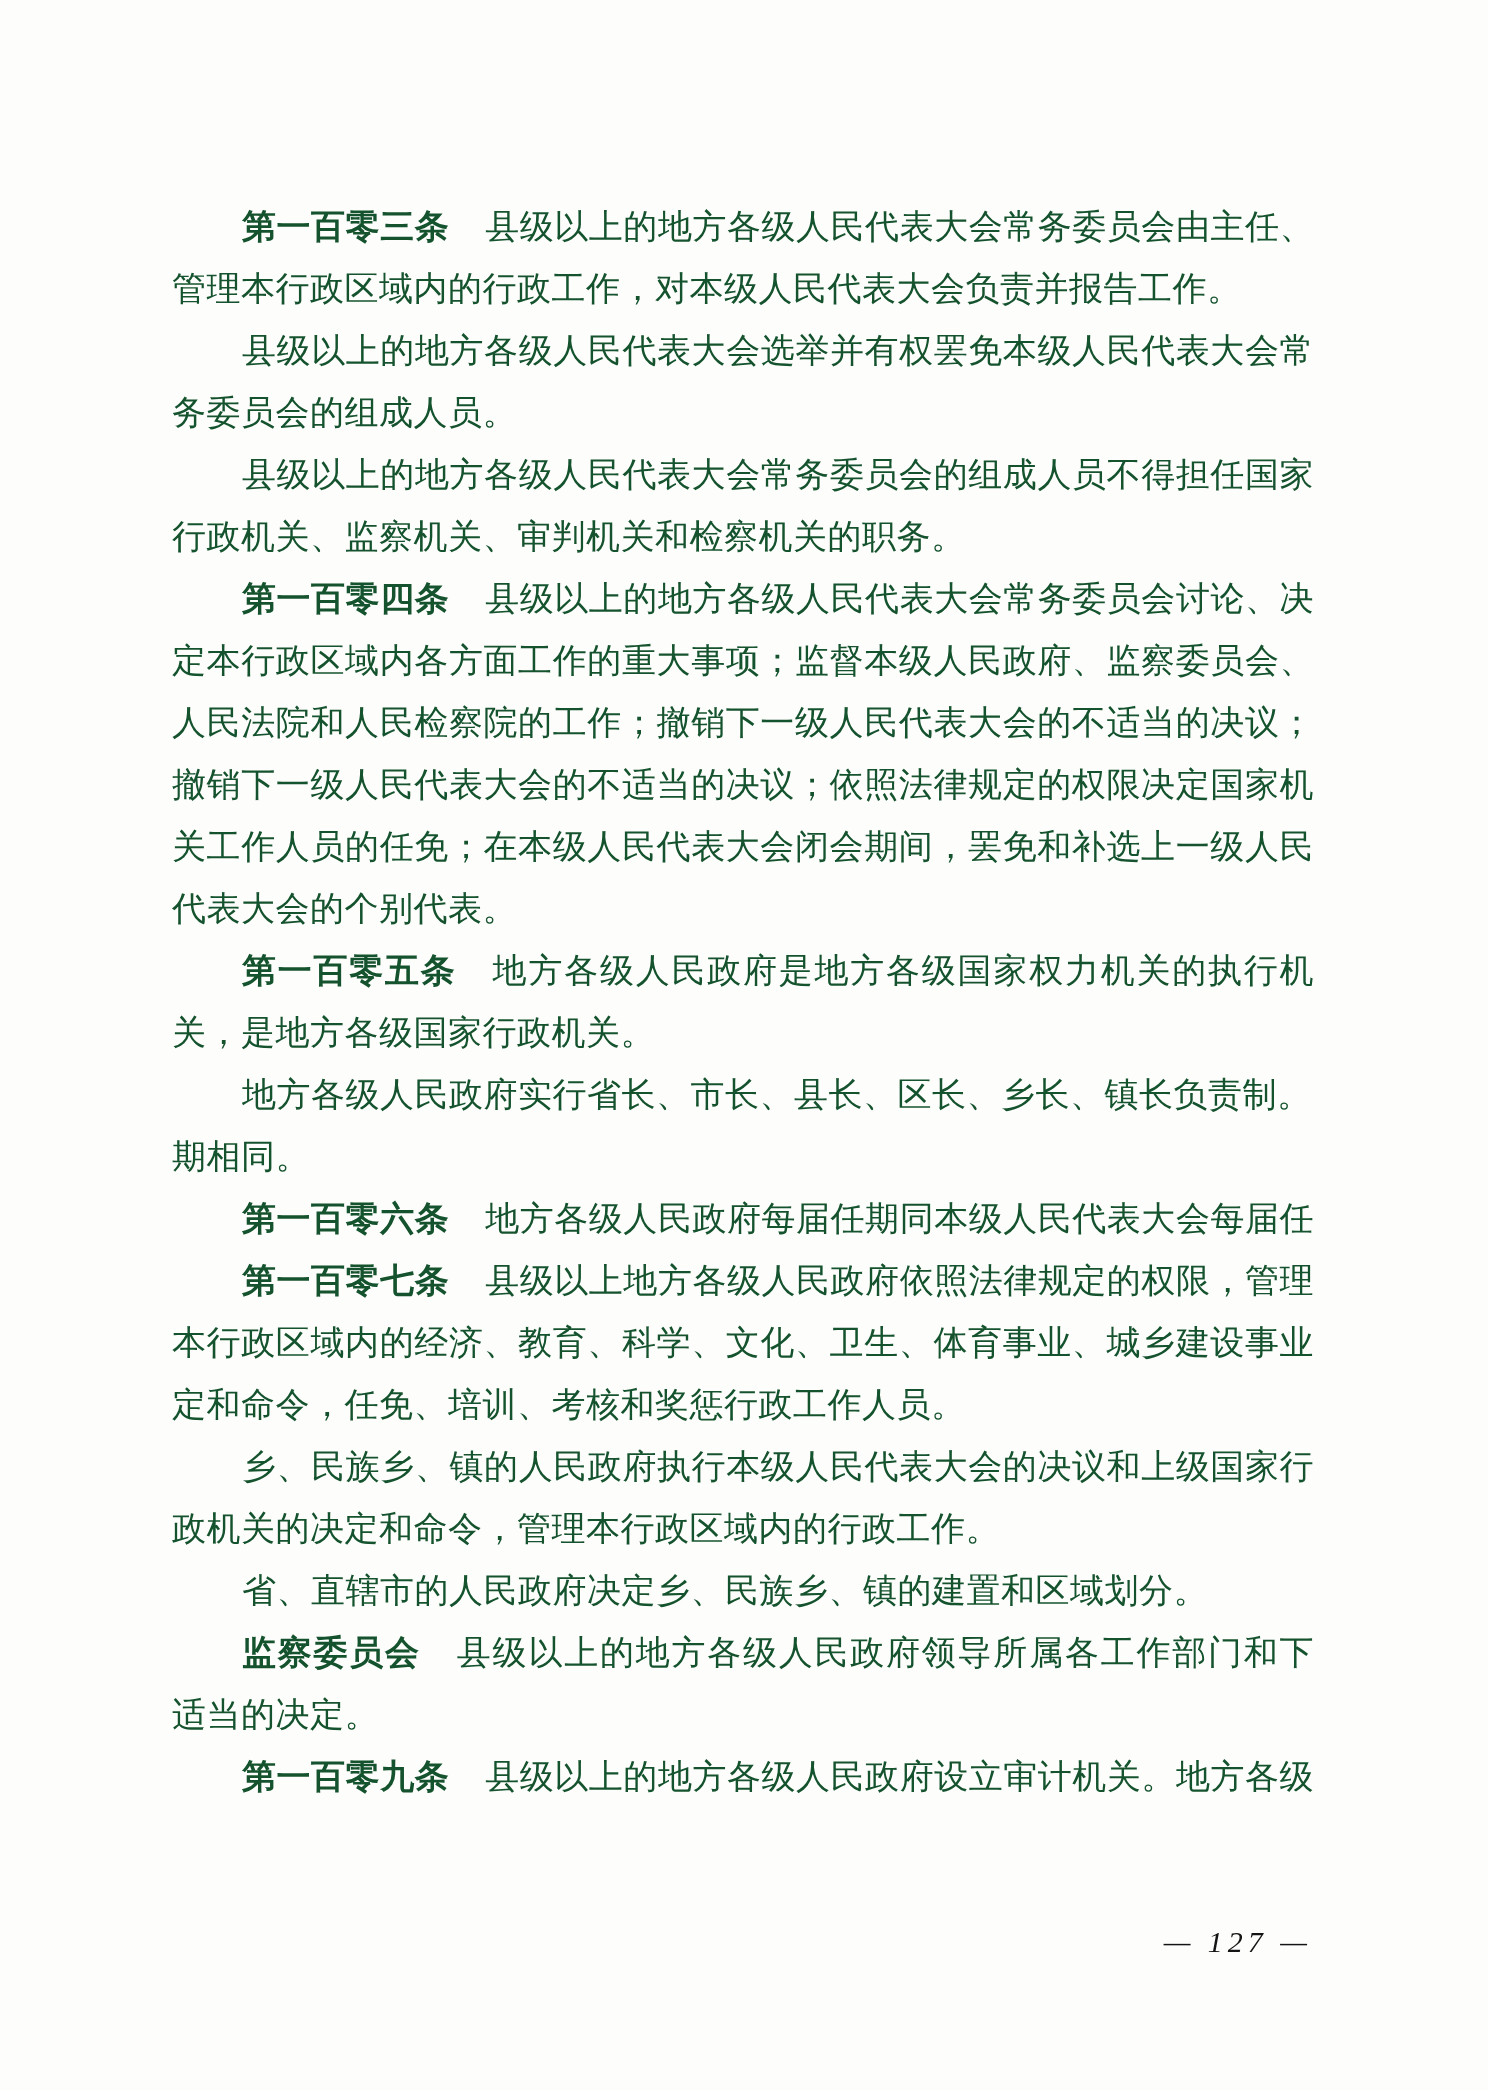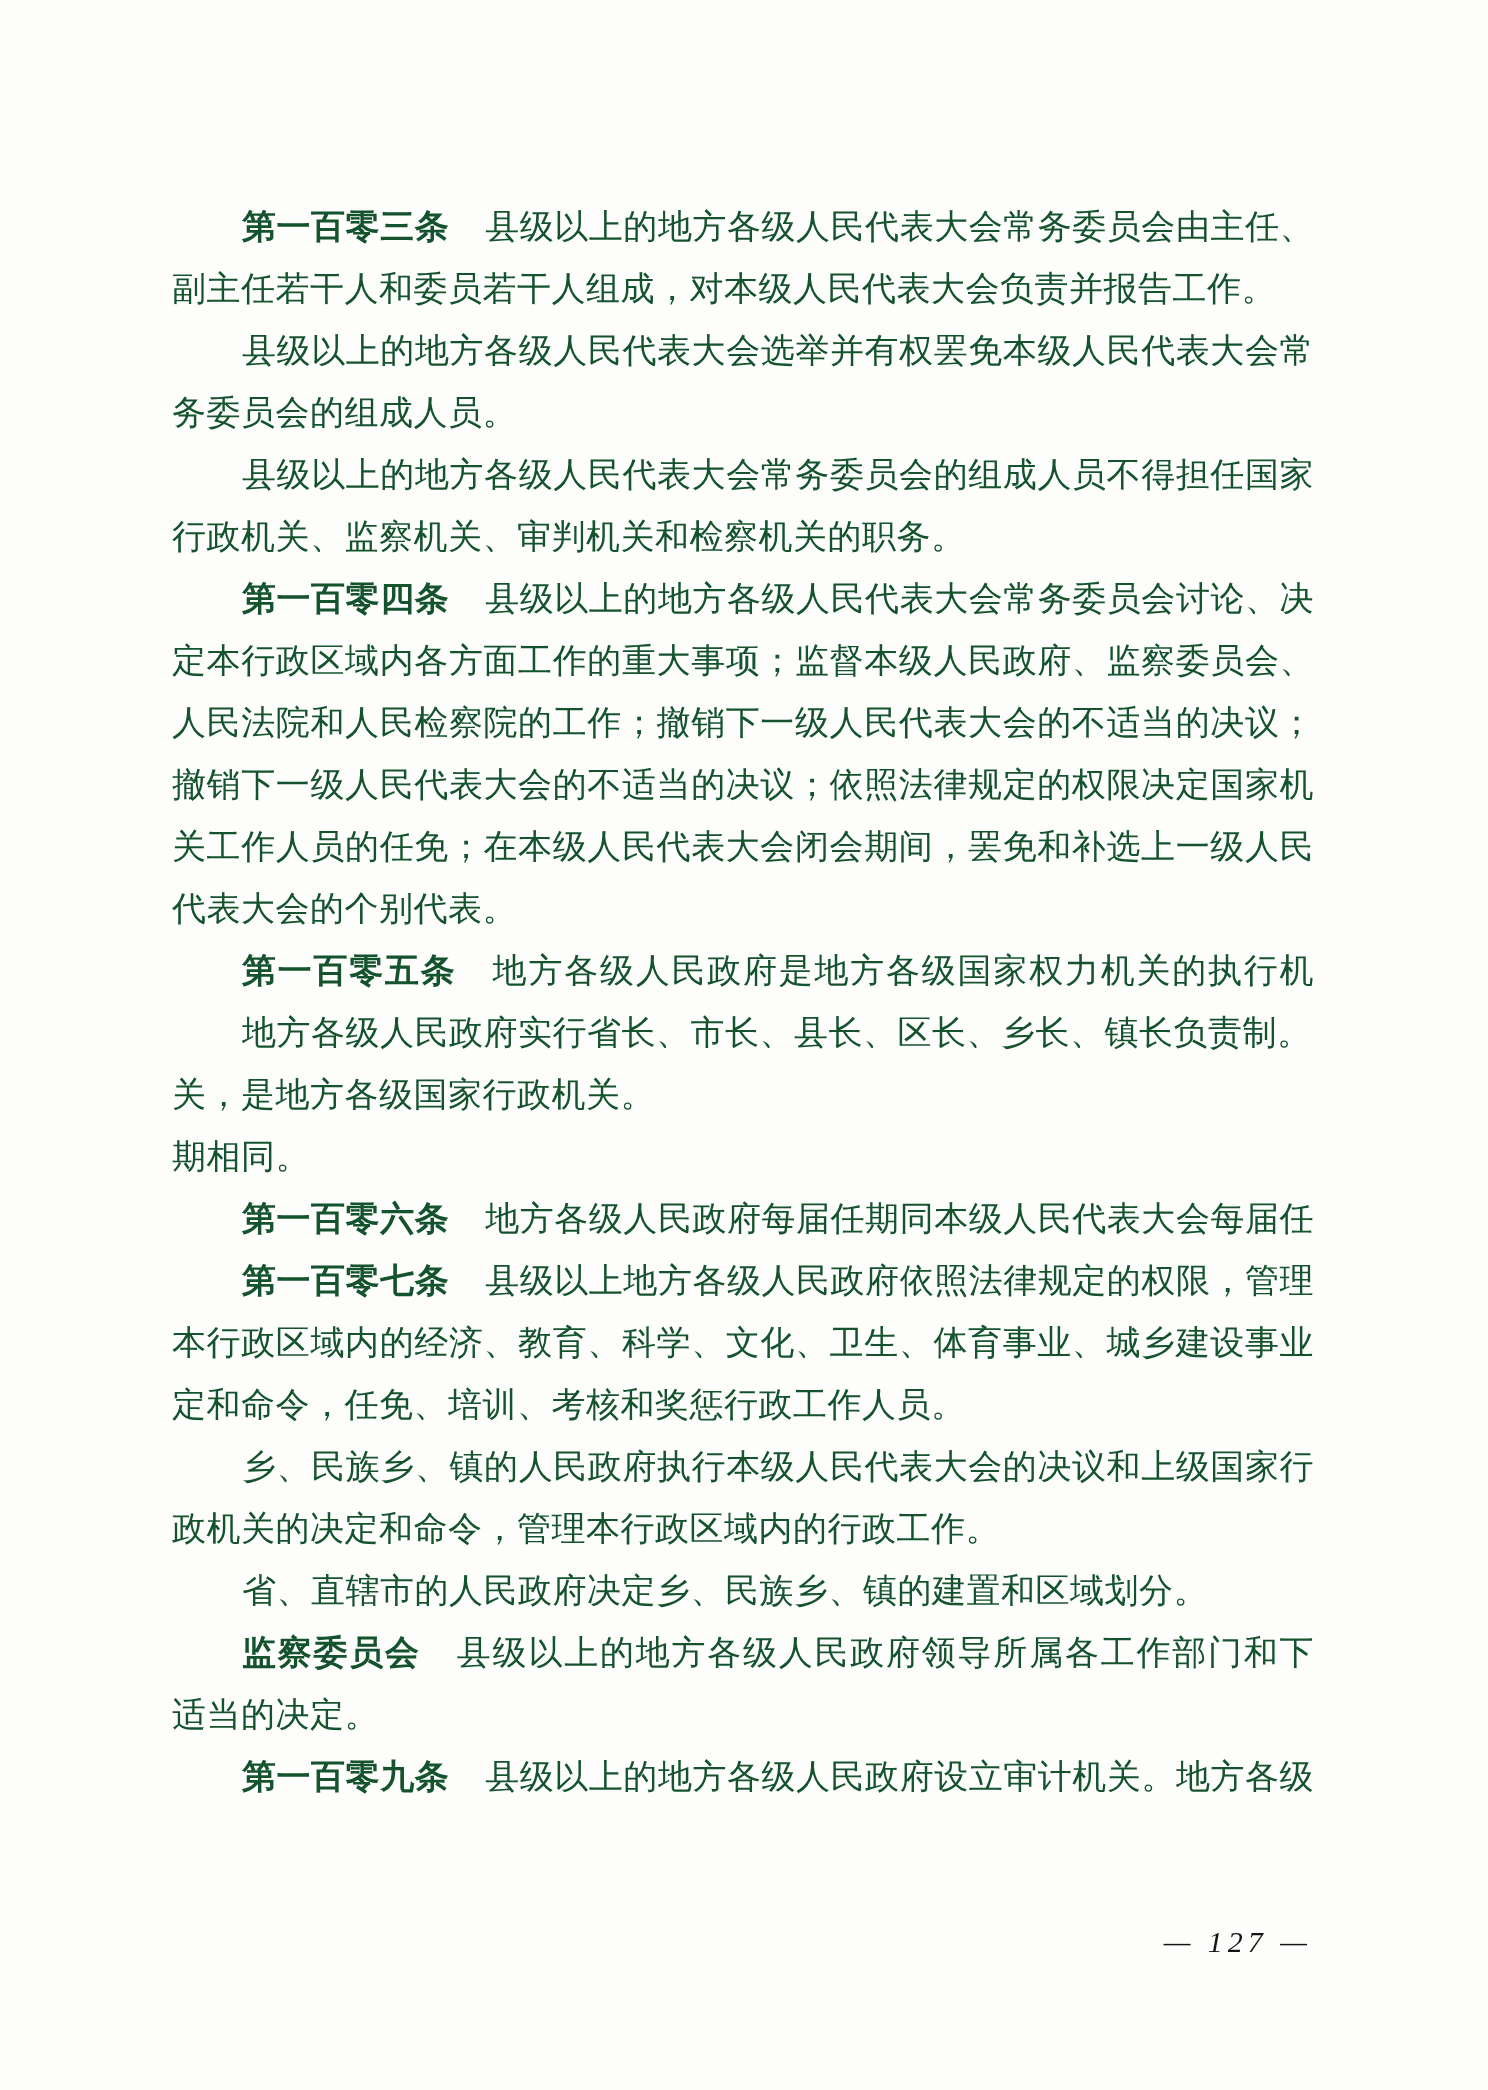--- a/index.html
+++ b/index.html
@@ -56,34 +56,34 @@
     font-family: "Liberation Serif", serif;
     font-style: italic;
   }
 </style>
 </head>
 <body>
 
 <div class="page">
   <div class="text-block">
       <div class="line indent fill"><span class="head">第一百零三条</span><span>县级以上的地方各级人民代表大会常务委员会由主任、</span></div>
-      <div class="line"><span>副主任若干人和委员若干人组成，对本级人民代表大会负责并报告工作。</span></div>
+      <div class="line"><span>管理本行政区域内的行政工作，对本级人民代表大会负责并报告工作。</span></div>
       <div class="line indent fill"><span>县级以上的地方各级人民代表大会选举并有权罢免本级人民代表大会常</span></div>
       <div class="line"><span>务委员会的组成人员。</span></div>
       <div class="line indent fill"><span>县级以上的地方各级人民代表大会常务委员会的组成人员不得担任国家</span></div>
       <div class="line"><span>行政机关、监察机关、审判机关和检察机关的职务。</span></div>
       <div class="line indent fill"><span class="head">第一百零四条</span><span>县级以上的地方各级人民代表大会常务委员会讨论、决</span></div>
       <div class="line fill"><span>定本行政区域内各方面工作的重大事项；监督本级人民政府、监察委员会、</span></div>
       <div class="line fill"><span>人民法院和人民检察院的工作；撤销下一级人民代表大会的不适当的决议；</span></div>
       <div class="line fill"><span>撤销下一级人民代表大会的不适当的决议；依照法律规定的权限决定国家机</span></div>
       <div class="line fill"><span>关工作人员的任免；在本级人民代表大会闭会期间，罢免和补选上一级人民</span></div>
       <div class="line"><span>代表大会的个别代表。</span></div>
       <div class="line indent fill"><span class="head">第一百零五条</span><span>地方各级人民政府是地方各级国家权力机关的执行机</span></div>
+      <div class="line"><span>关，是地方各级国家行政机关。</span></div>
       <div class="line indent"><span>地方各级人民政府实行省长、市长、县长、区长、乡长、镇长负责制。</span></div>
-      <div class="line"><span>关，是地方各级国家行政机关。</span></div>
       <div class="line"><span>期相同。</span></div>
       <div class="line indent fill"><span class="head">第一百零六条</span><span>地方各级人民政府每届任期同本级人民代表大会每届任</span></div>
       <div class="line indent fill"><span class="head">第一百零七条</span><span>县级以上地方各级人民政府依照法律规定的权限，管理</span></div>
       <div class="line fill"><span>本行政区域内的经济、教育、科学、文化、卫生、体育事业、城乡建设事业</span></div>
       <div class="line"><span>定和命令，任免、培训、考核和奖惩行政工作人员。</span></div>
       <div class="line indent fill"><span>乡、民族乡、镇的人民政府执行本级人民代表大会的决议和上级国家行</span></div>
       <div class="line"><span>政机关的决定和命令，管理本行政区域内的行政工作。</span></div>
       <div class="line indent"><span>省、直辖市的人民政府决定乡、民族乡、镇的建置和区域划分。</span></div>
       <div class="line indent fill"><span class="head">监察委员会</span><span>县级以上的地方各级人民政府领导所属各工作部门和下</span></div>
       <div class="line"><span>适当的决定。</span></div>

